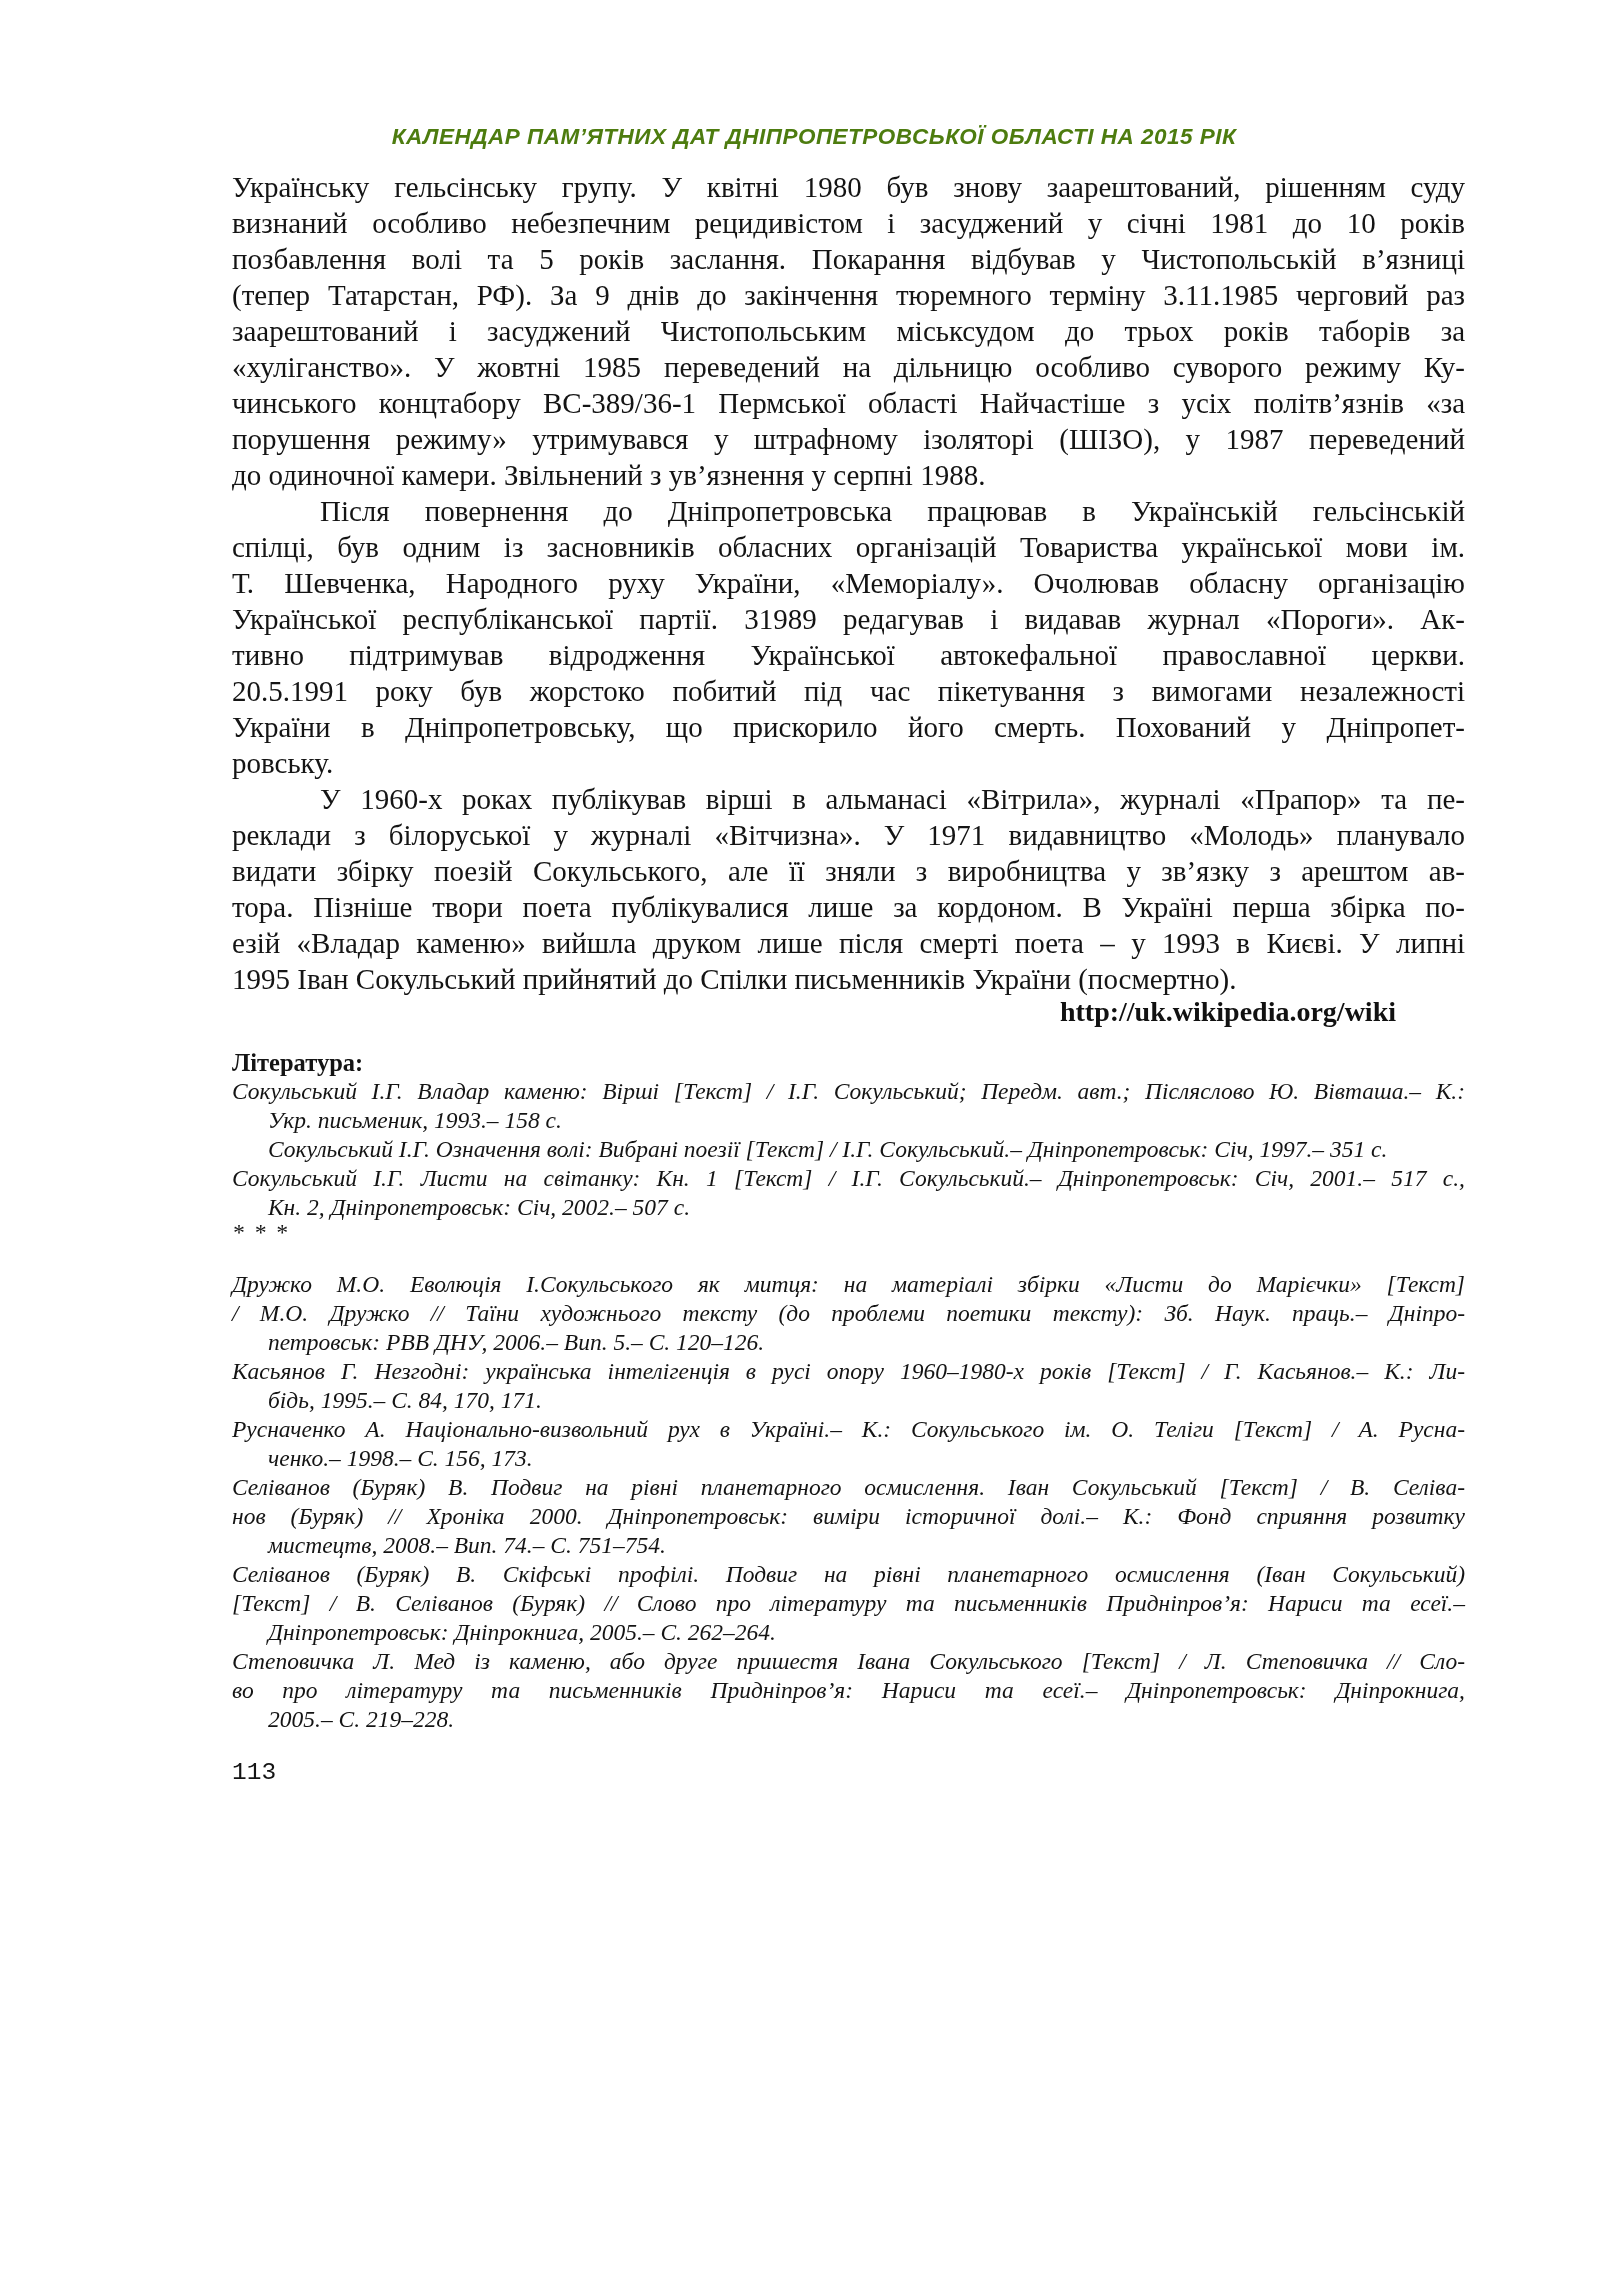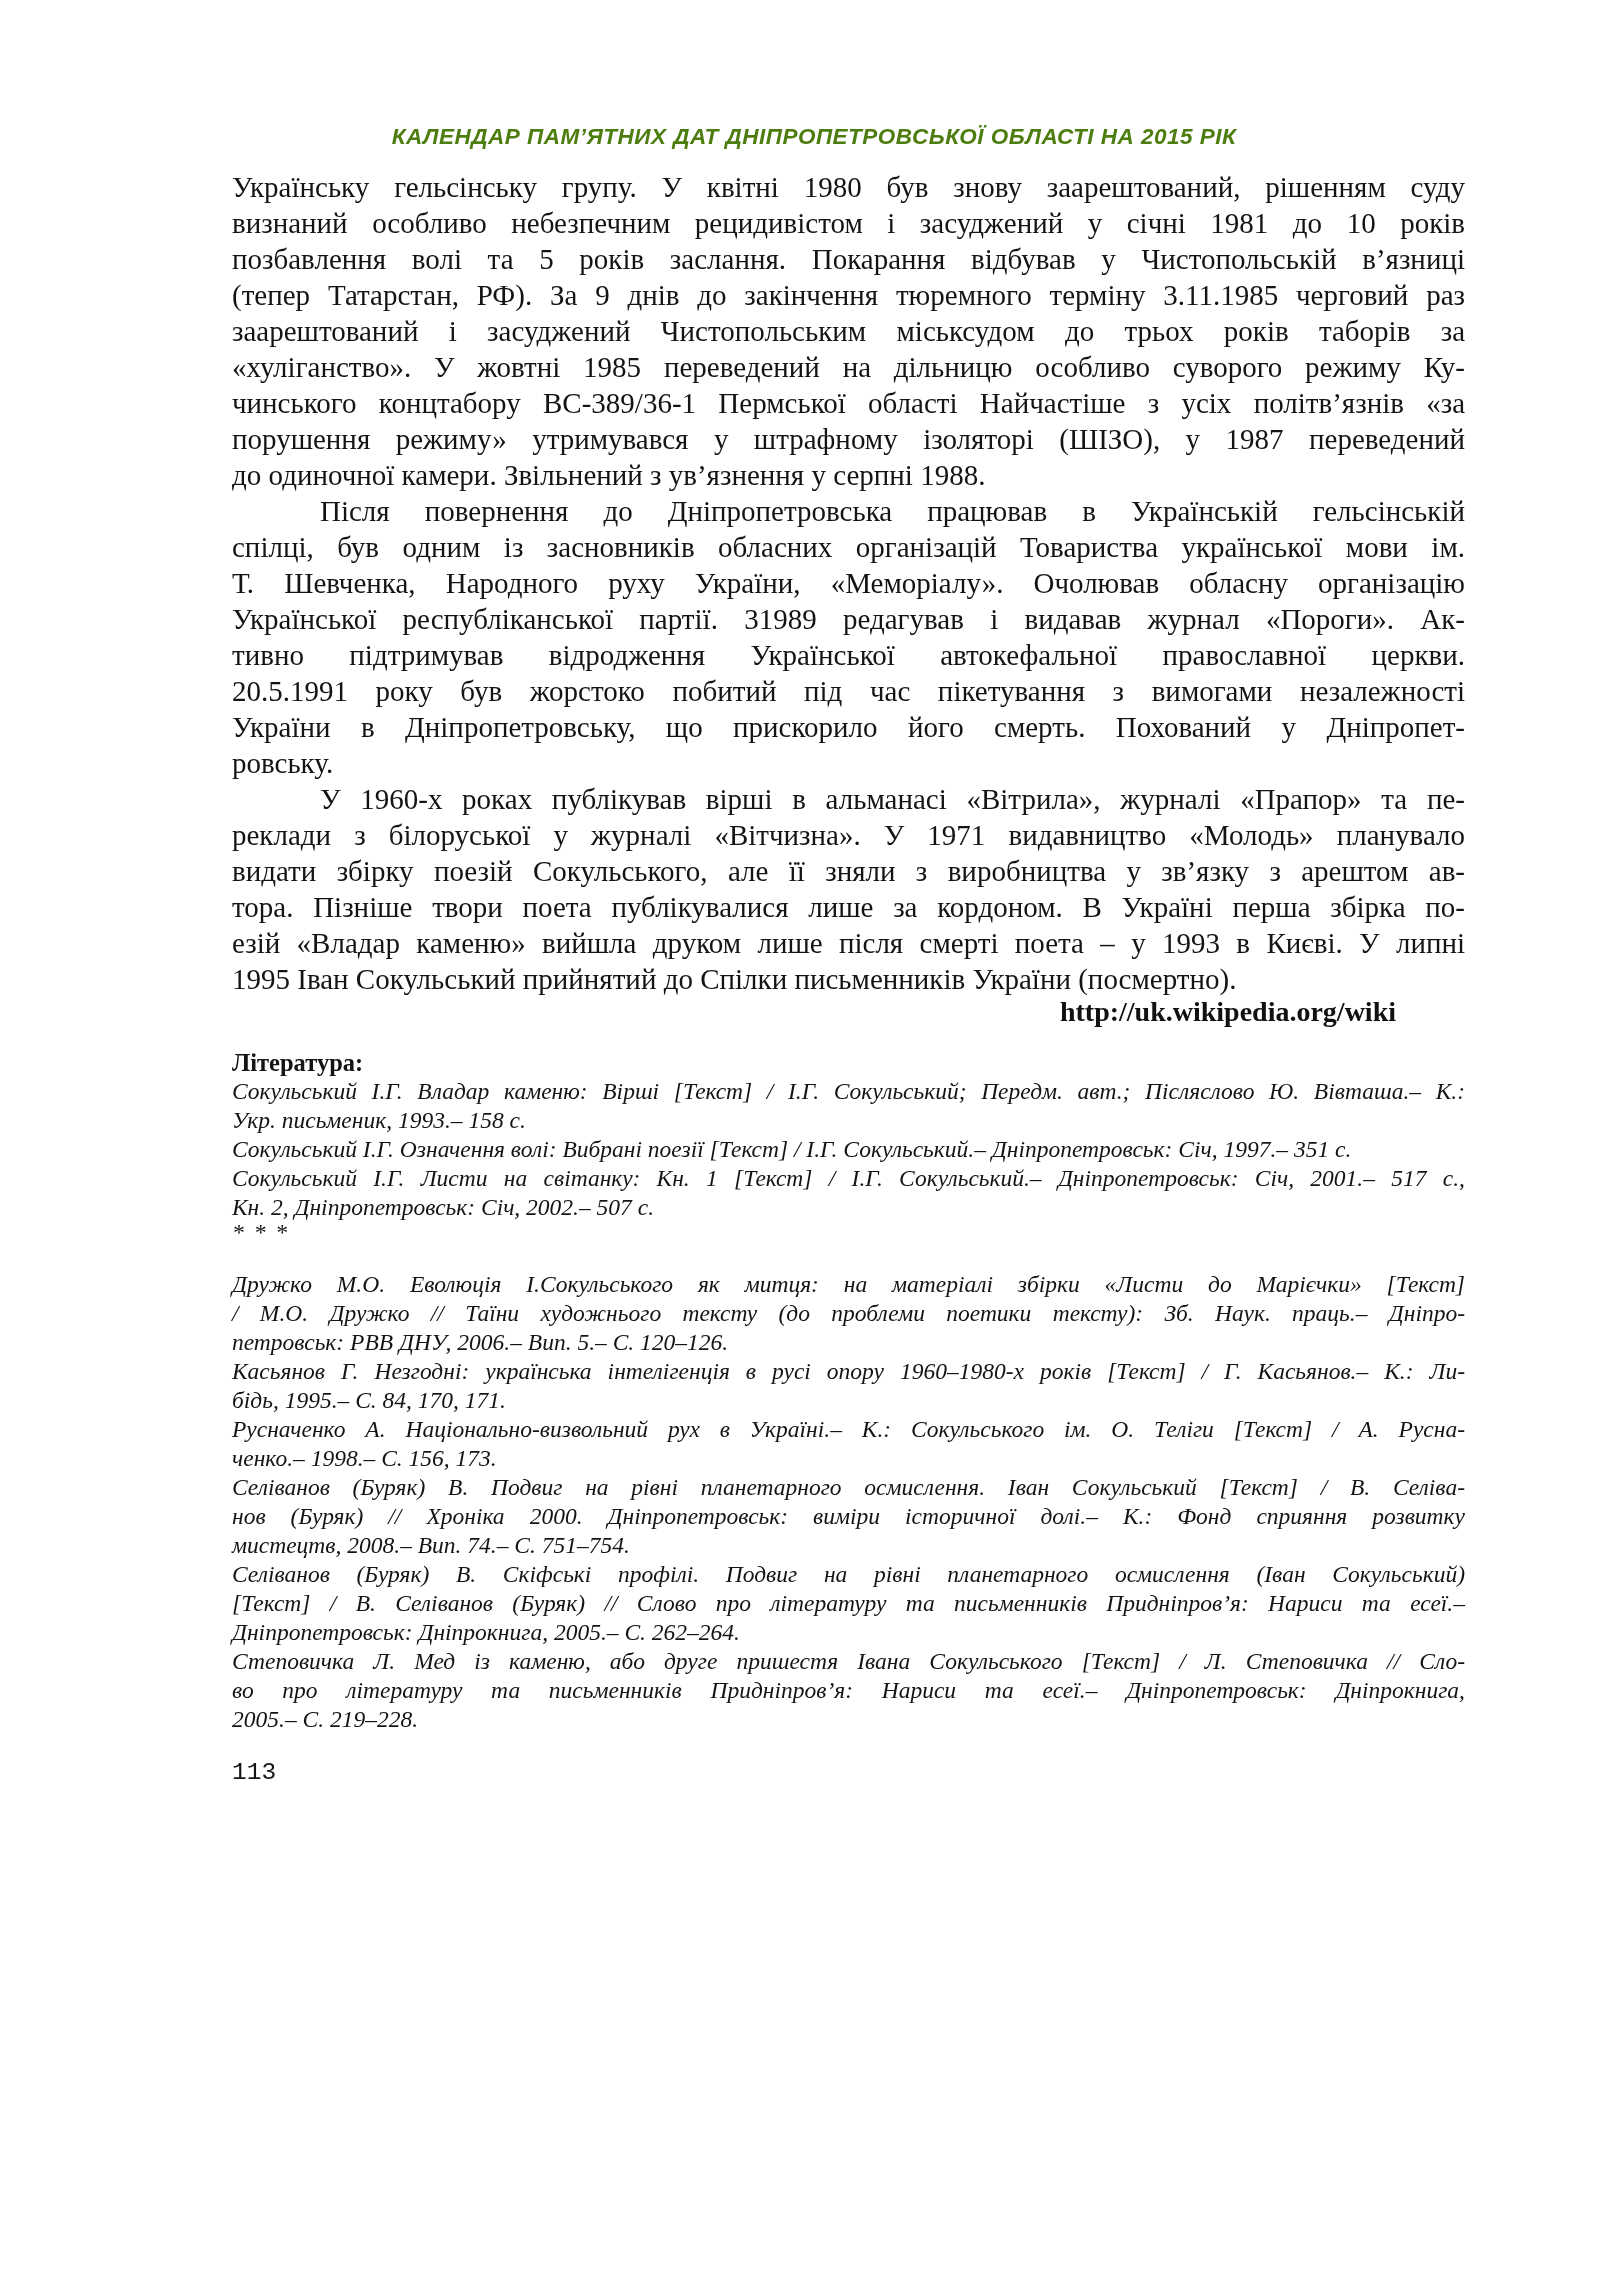--- a/index.html
+++ b/index.html
@@ -59,21 +59,21 @@
   .biblio{
     position:absolute;top:1077px;left:232px;width:1233px;
     font-family:"Liberation Serif","DejaVu Serif",serif;
     font-size:23.5px;
     color:#141414;
   }
   .kline{
     height:29px;line-height:29px;
     text-align:justify;text-align-last:justify;font-style:italic;
   }
-  .kline.last{ text-align:left;text-align-last:left; }
+  .kline.last{ text-align:left;text-align-last:left;margin-left:36px; }
   .kline.sep{
     text-align:left;text-align-last:left;
     height:26.5px;line-height:21.6px;
     letter-spacing:2px;
     margin-bottom:21.6px;
   }
   
   .page-number{
     position:absolute;top:1758px;left:232px;width:1164px;
     font-family:Liberation Mono, monospace;

